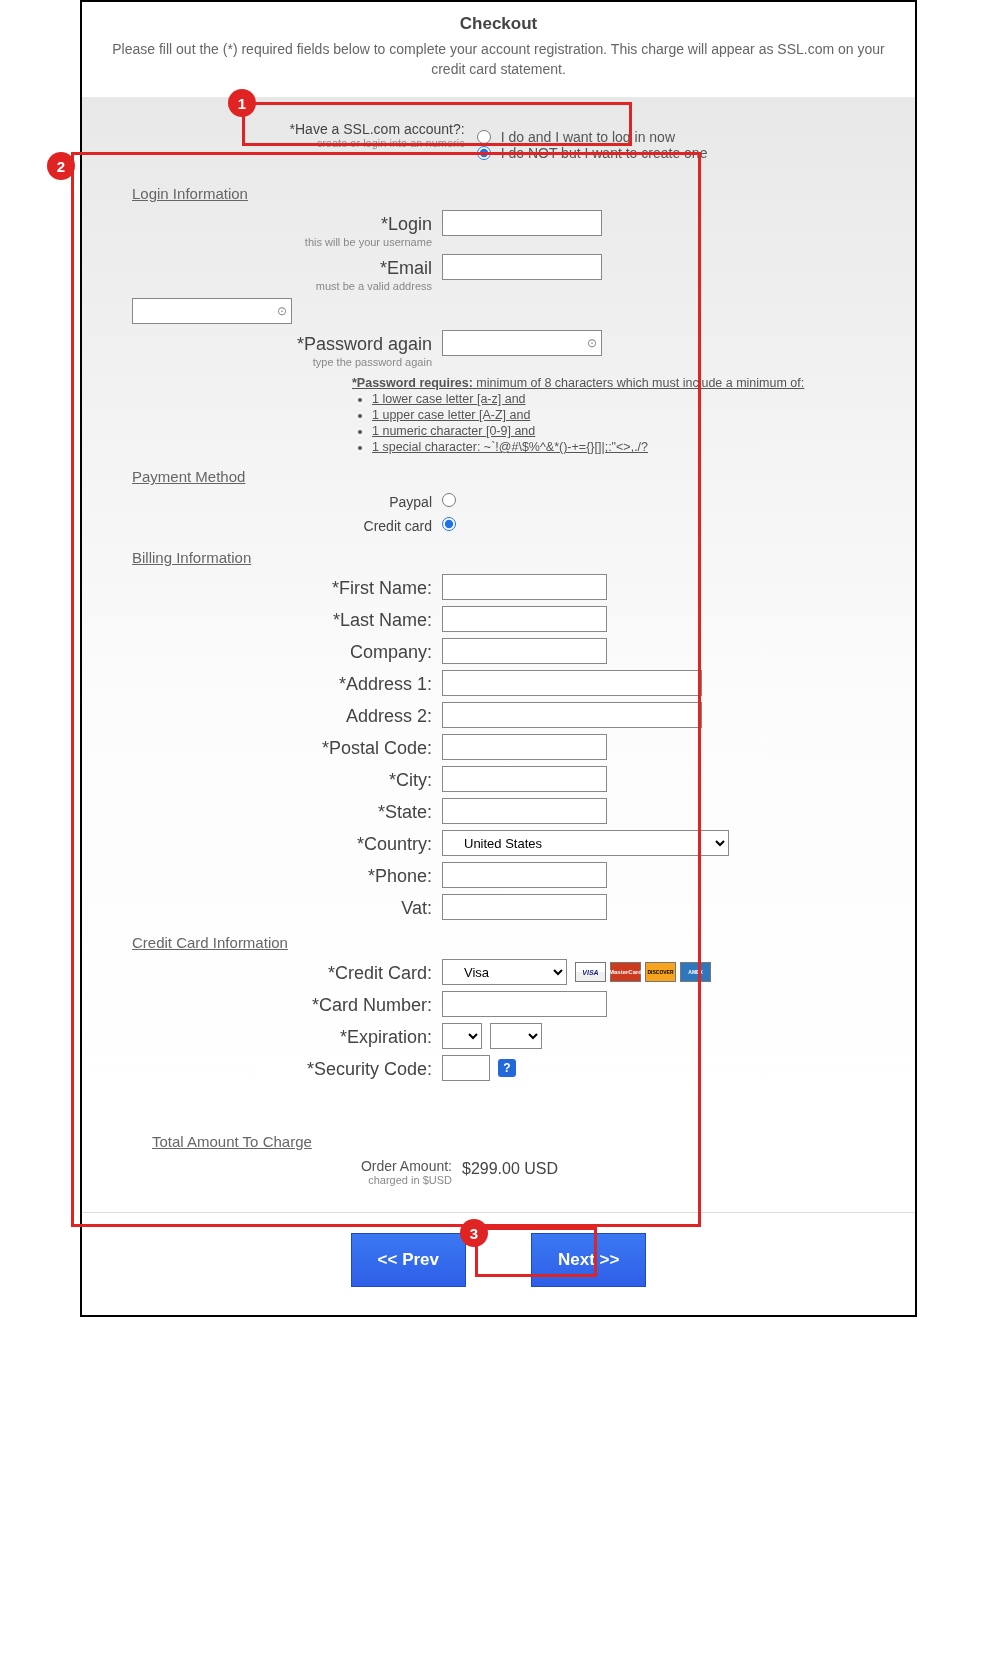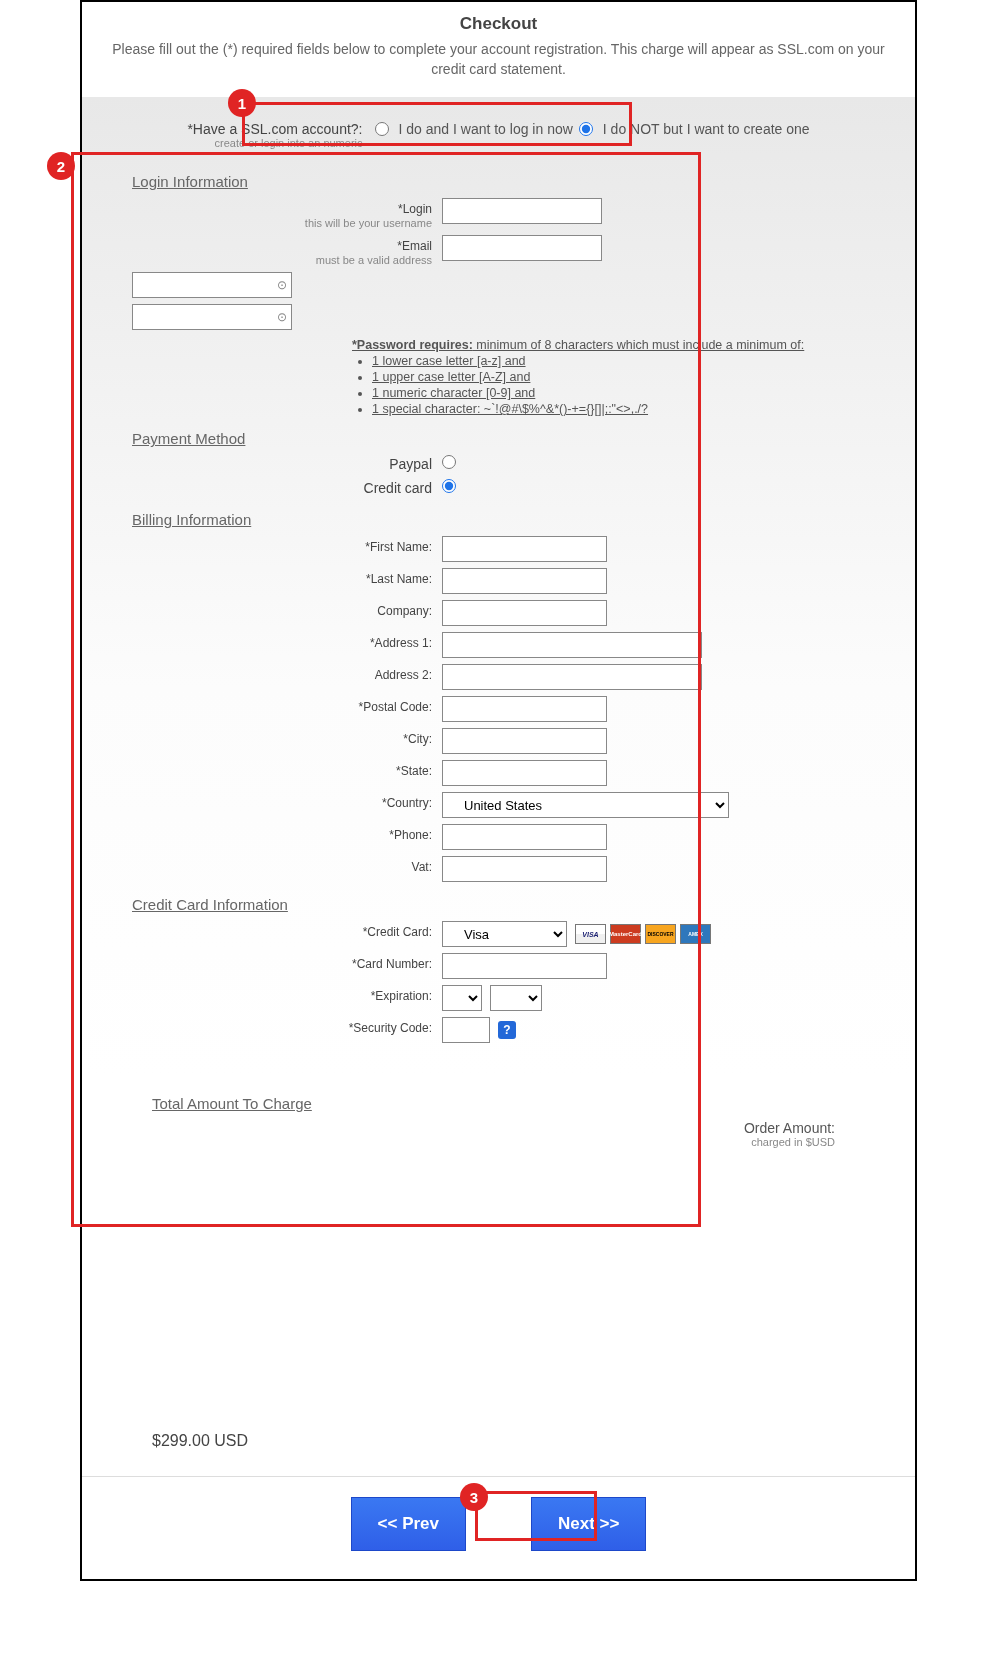--- a/index.html
+++ b/index.html
@@ -77,22 +77,22 @@
     }
     .account-row .label-col .main-lbl {
       color: #444;
     }
     .account-row .label-col .sub-lbl {
       font-size: 11px;
       color: #888;
     }
     .account-row .radio-col {
       display: flex;
-      flex-direction: row;
-      gap: 6px;
+      flex-direction: column;
+      margin-top: 8px;
     }
     .radio-opt {
       display: flex;
       align-items: center;
       gap: 10px;
       color: #555;
     }
     input[type="radio"] {
       width: 14px;
       height: 14px;
@@ -113,21 +113,21 @@
       align-items: flex-start;
       margin: 6px 0;
     }
     .field-row .lbl-col {
       flex: 0 0 310px;
       text-align: right;
       padding-right: 10px;
       padding-top: 4px;
     }
     .field-row .lbl-col .lbl-main {
-      font-size: 12px;
+      font-size: 18px;
       color: #444;
     }
     .field-row .lbl-col .lbl-sub {
       font-size: 11px;
       color: #888;
       margin-top: 1px;
     }
     .field-row .input-col {
       flex: 1;
       display: flex;
@@ -233,21 +233,20 @@
     }
     .input-wrap { position: relative; display: inline-block; }
 
     
     .totals-section {
       padding: 2px 70px 20px;
     }
     .order-row {
       display: flex;
       margin: 6px 0;
-      flex-direction: column;
     }
     .order-row .lbl-col {
       flex: 0 0 310px;
       text-align: right;
       padding-right: 10px;
     }
     .order-row .lbl-main { font-size: 14px; }
     .order-row .lbl-sub { font-size: 11px; color:#888; }
     .order-row .val-col {
       font-size: 16px;
@@ -336,20 +335,24 @@
     <div class="field-row">
       <div class="input-col">
         <span class="input-wrap">
           <input class="txt-in txt-sm" type="password" style="">
           <span class="key-ico">⊙</span>
         </span>
       </div>
     </div>
 
     <div class="field-row">
+      <div class="lbl-col">
+        <div class="lbl-main">*Password again</div>
+        <div class="lbl-sub">type the password again</div>
+      </div>
       <div class="input-col">
         <span class="input-wrap">
           <input class="txt-in txt-sm" type="password" style="">
           <span class="key-ico">⊙</span>
         </span>
       </div>
     </div>
 
     <div class="pw-req">
       <div class="pw-heading">

